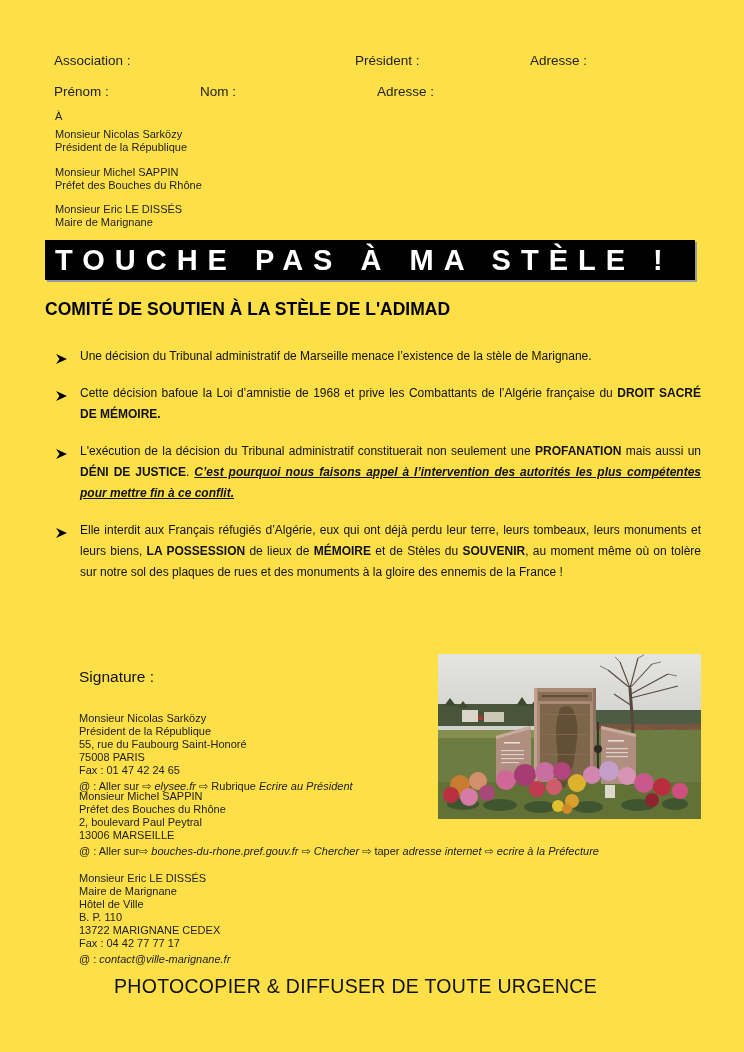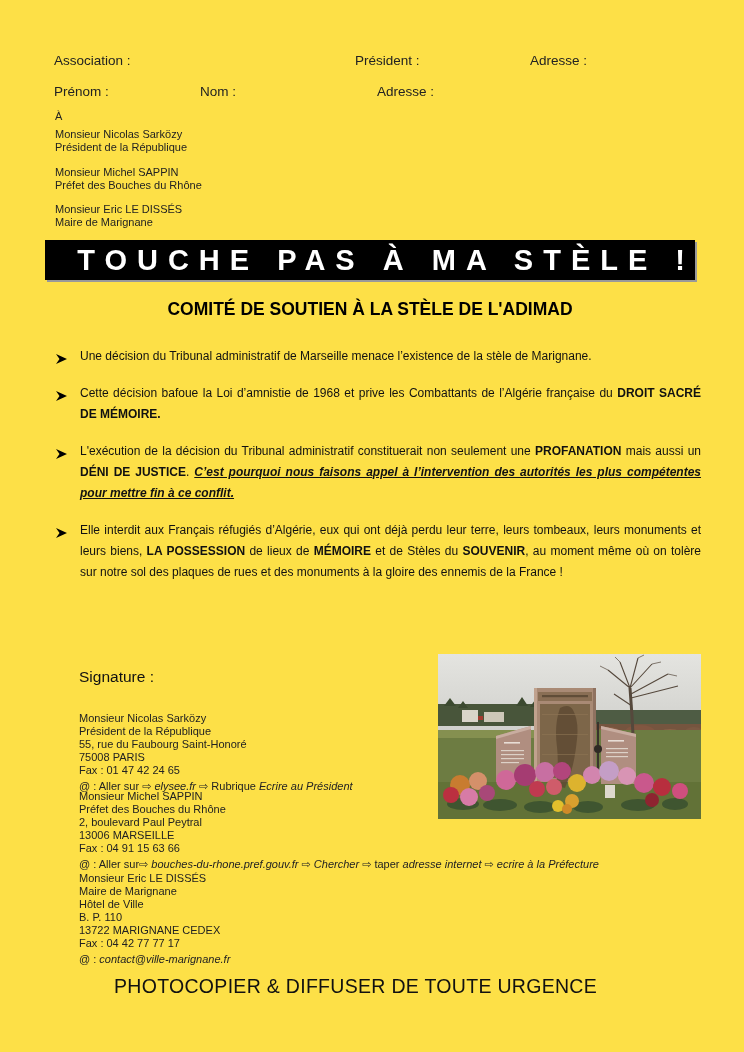--- a/index.html
+++ b/index.html
@@ -15,31 +15,31 @@
   .abs{position:absolute;}
   
   .flabel{font-size:13.5px;color:#222;}
   
   .recip{font-size:11px;line-height:13px;color:#222;}
   .to-label{font-size:11px;color:#222;}
   
   .banner{
     left:45px;top:240px;width:650px;height:40px;
     background:#000;color:#fff;
-    display:flex;align-items:center;justify-content:flex-end;
+    display:flex;align-items:center;justify-content:flex-start;
     box-shadow:2px 2px 0 #999;
   }
   .banner span{
     font-weight:bold;font-size:29px;letter-spacing:10px;
     white-space:nowrap;padding-left:10px;
   }
   
   .headline{
     left:45px;top:299px;width:650px;
-    text-align:center;font-weight:bold;font-size:17.5px;color:#000;
+    text-align:left;font-weight:bold;font-size:17.5px;color:#000;
   }
   
   .bullets{left:55px;top:346px;width:646px;}
   .bullet{
     position:relative;padding-left:25px;margin-bottom:16px;
     font-size:12px;line-height:21px;text-align:justify;color:#111;
   }
   .bmark{position:absolute;left:0;top:5px;}
   .bullet b{font-weight:bold;}
   .iu{font-style:italic;text-decoration:underline;}
@@ -233,21 +233,20 @@
     <div>75008 PARIS</div>
     <div>Fax : 01 47 42 24 65</div>
     <div class="email"><span>@ : Aller sur ⇨ </span><i>elysee.fr</i><span> ⇨ Rubrique </span><i>Ecrire au Président</i></div>
   </div>
 
   <div class="abs contact" style="left:79px;top:790px;">
     <div>Monsieur Michel SAPPIN</div>
     <div>Préfet des Bouches du Rhône</div>
     <div>2, boulevard Paul Peytral</div>
     <div>13006 MARSEILLE</div>
-    <div>Fax : 04 91 15 63 66</div>
     <div class="email"><span>@ : Aller sur⇨ </span><i>bouches-du-rhone.pref.gouv.fr</i><span> ⇨ </span><i>Chercher</i><span> ⇨ taper </span><i>adresse internet</i><span> ⇨ </span><i>ecrire à la Préfecture</i></div>
   </div>
 
   <div class="abs contact" style="left:79px;top:872px;">
     <div>Monsieur Eric LE DISSÉS</div>
     <div>Maire de Marignane</div>
     <div>Hôtel de Ville</div>
     <div>B. P. 110</div>
     <div>13722 MARIGNANE CEDEX</div>
     <div>Fax : 04 42 77 77 17</div>

